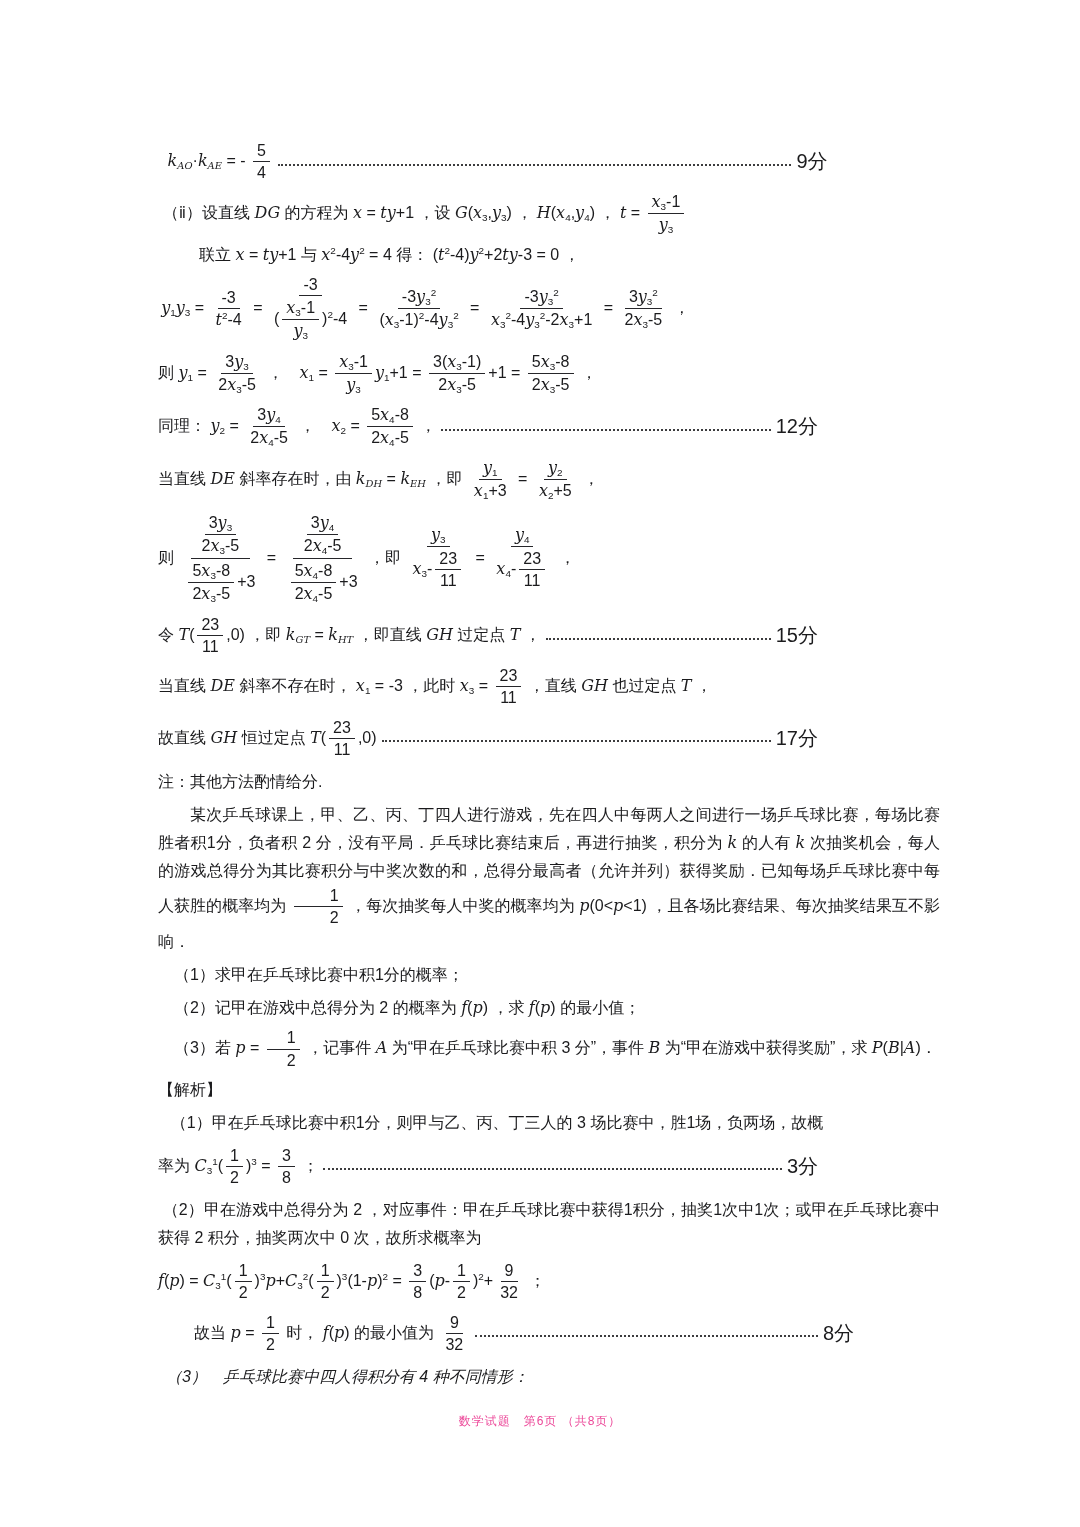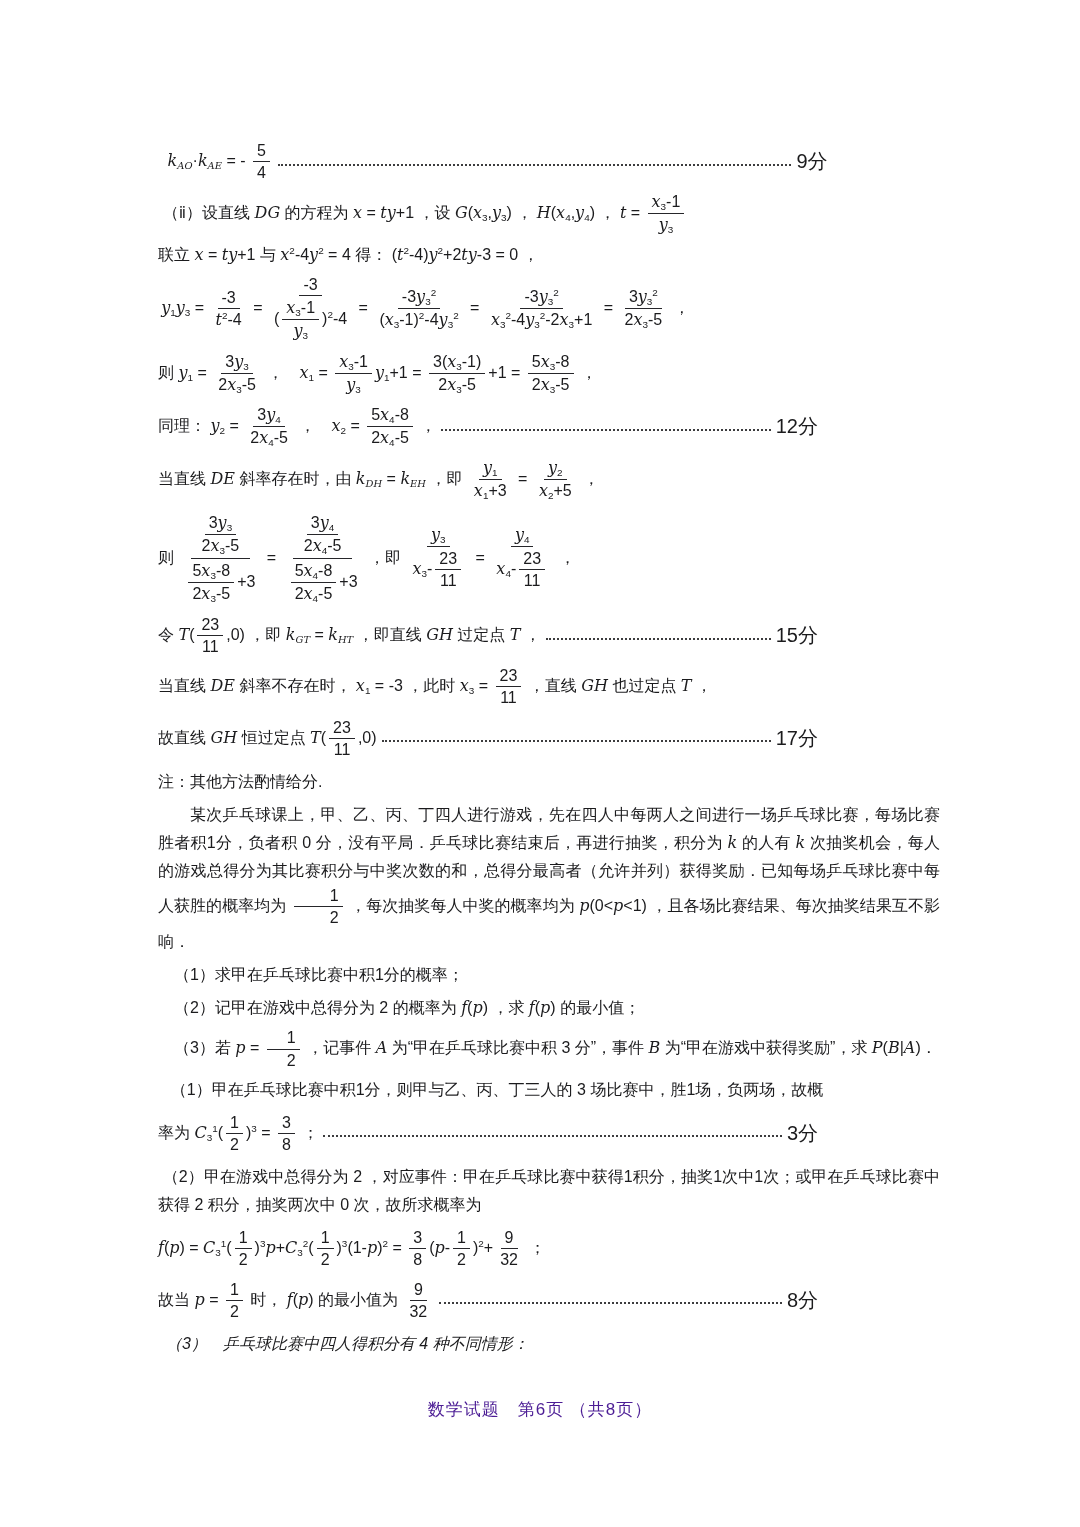--- a/index.html
+++ b/index.html
@@ -59,24 +59,24 @@
     text-align:center;
     line-height:1.2;
   }
   .frac > .num{border-bottom:1.4px solid #26262a;padding:0 4px 1px;}
   .frac > .den{padding:1px 4px 0;}
   sub,sup{font-size:0.62em;line-height:1;}
   sub{vertical-align:-0.32em;}
   sup{vertical-align:0.62em;}
   .footer{
     position:absolute;
-    left:0;right:0;bottom:106px;
+    left:0;right:0;bottom:97px;
     text-align:center;
-    font-size:17px;
-    color:#4c1d95;
+    font-size:12px;
+    color:#ec4899;
     letter-spacing:1px;
   }
 </style>
 </head>
 <body>
 
 <div class="page">
   <div class="content">
       <div class="line mline scored" style="padding-left: 0.6em;">
         <span class="mbody"><span class="mi">k</span><sub><span class="mi">AO</span></sub><span>·</span><span class="mi">k</span><sub><span class="mi">AE</span></sub><span> = - </span><span class="frac">
@@ -85,21 +85,21 @@
           </span></span>
         <span class="leader"></span>
         <span class="score">9分</span>
       </div>
       <div class="line mline" style="padding-left: 0.3em;">
         <span class="mbody"><span>（ⅱ）设直线 </span><span class="mi">DG</span><span> 的方程为 </span><span class="mi">x</span><span> = </span><span class="mi">ty</span><span>+1 ，设 </span><span class="mi">G</span><span>(</span><span class="mi">x</span><sub><span>3</span></sub><span>,</span><span class="mi">y</span><sub><span>3</span></sub><span>) ， </span><span class="mi">H</span><span>(</span><span class="mi">x</span><sub><span>4</span></sub><span>,</span><span class="mi">y</span><sub><span>4</span></sub><span>) ， </span><span class="mi">t</span><span> = </span><span class="frac">
             <span class="num"><span class="mi">x</span><sub><span>3</span></sub><span>-1</span></span>
             <span class="den"><span class="mi">y</span><sub><span>3</span></sub></span>
           </span></span>
       </div>
-      <div class="line mline" style="padding-left: 0em;">
+      <div class="line mline" style="padding-left: 0em; margin-left: 41px;">
         <span class="mbody"><span>联立 </span><span class="mi">x</span><span> = </span><span class="mi">ty</span><span>+1 与 </span><span class="mi">x</span><sup><span>2</span></sup><span>-4</span><span class="mi">y</span><sup><span>2</span></sup><span> = 4 得： (</span><span class="mi">t</span><sup><span>2</span></sup><span>-4)</span><span class="mi">y</span><sup><span>2</span></sup><span>+2</span><span class="mi">ty</span><span>-3 = 0 ，</span></span>
       </div>
       <div class="line mline" style="padding-left: 0.2em;">
         <span class="mbody"><span class="mi">y</span><sub><span>1</span></sub><span class="mi">y</span><sub><span>3</span></sub><span> = </span><span class="frac">
             <span class="num"><span>-3</span></span>
             <span class="den"><span class="mi">t</span><sup><span>2</span></sup><span>-4</span></span>
           </span><span> = </span><span class="frac">
             <span class="num"><span>-3</span></span>
             <span class="den"><span>(</span><span class="frac">
                 <span class="num"><span class="mi">x</span><sub><span>3</span></sub><span>-1</span></span>
@@ -200,30 +200,31 @@
       </div>
       <div class="line mline scored" style="padding-left: 0em;">
         <span class="mbody"><span>故直线 </span><span class="mi">GH</span><span> 恒过定点 </span><span class="mi">T</span><span>(</span><span class="frac">
             <span class="num"><span>23</span></span>
             <span class="den"><span>11</span></span>
           </span><span>,0)</span></span>
         <span class="leader"></span>
         <span class="score">17分</span>
       </div>
       <div class="line para" style="text-indent: 0em;"><span class="mbody"><span>注：其他方法酌情给分.</span></span></div>
-      <div class="line para" style="text-indent: 2em;"><span class="mbody"><span>某次乒乓球课上，甲、乙、丙、丁四人进行游戏，先在四人中每两人之间进行一场乒乓球比赛，每场比赛胜者积1分，负者积 0 分，没有平局．乒乓球比赛结束后，再进行抽奖，积分为 </span><span class="mi">k</span><span> 的人有 </span><span class="mi">k</span><span> 次抽奖机会，每人的游戏总得分为其比赛积分与中奖次数的和，总得分最高者（允许并列）获得奖励．已知每场乒乓球比赛中每人获胜的概率均为 </span><span class="frac">
+      <div class="line para" style="text-indent: 2em;"><span class="mbody"><span>某次乒乓球课上，甲、乙、丙、丁四人进行游戏，先在四人中每两人之间进行一场乒乓球比赛，每场比赛胜者积1分，负者积 2 分，没有平局．乒乓球比赛结束后，再进行抽奖，积分为 </span><span class="mi">k</span><span> 的人有 </span><span class="mi">k</span><span> 次抽奖机会，每人的游戏总得分为其比赛积分与中奖次数的和，总得分最高者（允许并列）获得奖励．已知每场乒乓球比赛中每人获胜的概率均为 </span><span class="frac">
             <span class="num"><span>1</span></span>
             <span class="den"><span>2</span></span>
           </span><span> ，每次抽奖每人中奖的概率均为 </span><span class="mi">p</span><span>(0&lt;</span><span class="mi">p</span><span>&lt;1) ，且各场比赛结果、每次抽奖结果互不影响．</span></span></div>
       <div class="line para" style="text-indent: 1em;"><span class="mbody"><span>（1）求甲在乒乓球比赛中积1分的概率；</span></span></div>
       <div class="line para" style="text-indent: 1em;"><span class="mbody"><span>（2）记甲在游戏中总得分为 2 的概率为 </span><span class="mi">f</span><span>(</span><span class="mi">p</span><span>) ，求 </span><span class="mi">f</span><span>(</span><span class="mi">p</span><span>) 的最小值；</span></span></div>
       <div class="line para" style="text-indent: 1em;"><span class="mbody"><span>（3）若 </span><span class="mi">p</span><span> = </span><span class="frac">
             <span class="num"><span>1</span></span>
             <span class="den"><span>2</span></span>
           </span><span> ，记事件 </span><span class="mi">A</span><span> 为“甲在乒乓球比赛中积 3 分”，事件 </span><span class="mi">B</span><span> 为“甲在游戏中获得奖励”，求 </span><span class="mi">P</span><span>(</span><span class="mi">B</span><span>|</span><span class="mi">A</span><span>)．</span></span></div>
+      <div class="line para" style="text-indent: 0em;"><span class="mbody"><span>【解析】</span></span></div>
       <div class="line para" style="text-indent: 0.3em; margin-left: 8px;"><span class="mbody"><span>（1）甲在乒乓球比赛中积1分，则甲与乙、丙、丁三人的 3 场比赛中，胜1场，负两场，故概</span></span></div>
       <div class="line mline scored" style="padding-left: 0em;">
         <span class="mbody"><span>率为 </span><span class="mi">C</span><sub><span>3</span></sub><sup><span>1</span></sup><span>(</span><span class="frac">
             <span class="num"><span>1</span></span>
             <span class="den"><span>2</span></span>
           </span><span>)</span><sup><span>3</span></sup><span> = </span><span class="frac">
             <span class="num"><span>3</span></span>
             <span class="den"><span>8</span></span>
           </span><span> ；</span></span>
         <span class="leader"></span>
@@ -241,21 +242,21 @@
             <span class="num"><span>3</span></span>
             <span class="den"><span>8</span></span>
           </span><span>(</span><span class="mi">p</span><span>-</span><span class="frac">
             <span class="num"><span>1</span></span>
             <span class="den"><span>2</span></span>
           </span><span>)</span><sup><span>2</span></sup><span>+</span><span class="frac">
             <span class="num"><span>9</span></span>
             <span class="den"><span>32</span></span>
           </span><span> ；</span></span>
       </div>
-      <div class="line mline scored" style="padding-left: 0em;">
+      <div class="line mline scored" style="padding-left: 0em; margin-left: 36px;">
         <span class="mbody"><span>故当 </span><span class="mi">p</span><span> = </span><span class="frac">
             <span class="num"><span>1</span></span>
             <span class="den"><span>2</span></span>
           </span><span> 时， </span><span class="mi">f</span><span>(</span><span class="mi">p</span><span>) 的最小值为 </span><span class="frac">
             <span class="num"><span>9</span></span>
             <span class="den"><span>32</span></span>
           </span></span>
         <span class="leader"></span>
         <span class="score">8分</span>
       </div>

